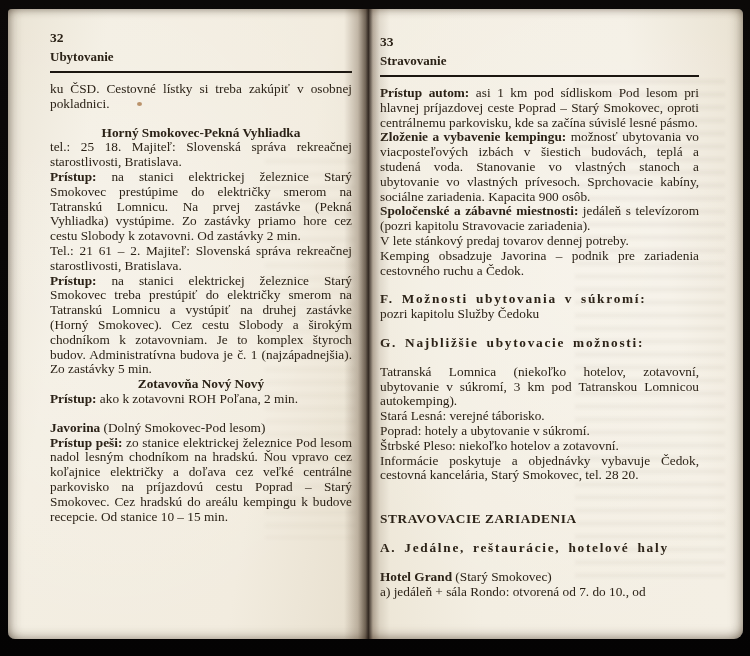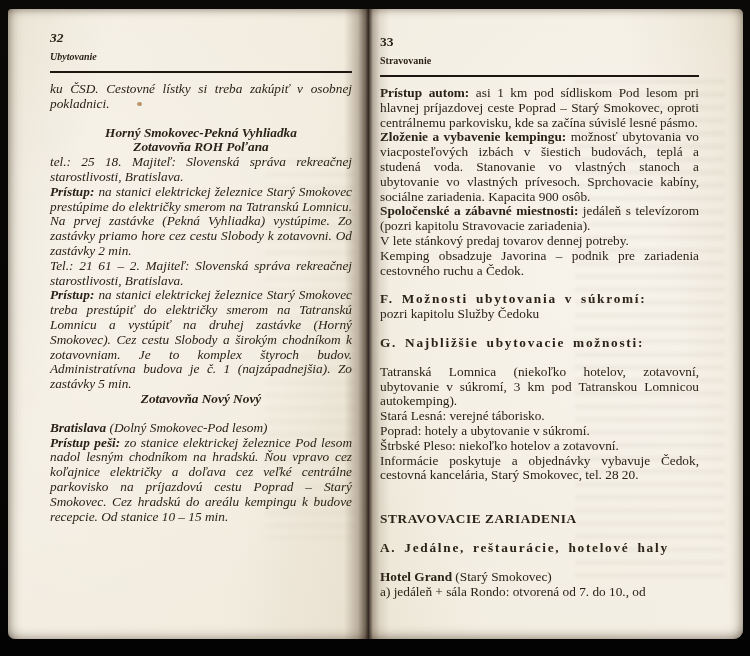--- a/index.html
+++ b/index.html
@@ -25,21 +25,20 @@
     overflow: hidden;
   }
   .page.left {
     width: 357px;
     padding: 21px 13px 0 42px;
     background:
       radial-gradient(130% 100% at 30% 40%, rgba(255,255,255,0.25) 0%, rgba(0,0,0,0) 60%),
       linear-gradient(100deg, #e9e2d2 0%, #f3eee2 22%, #f2ecdf 70%, #e7dfce 100%);
     box-shadow: inset 0 6px 10px -6px rgba(60,45,30,.55), inset 0 -8px 12px -8px rgba(60,45,30,.5), inset 10px 0 14px -10px rgba(60,45,30,.6);
     border-radius: 4px 0 0 7px;
-    font-style: italic;
   }
   .page.right {
     width: 378px;
     padding: 25px 44px 0 15px;
     background:
       radial-gradient(130% 100% at 60% 40%, rgba(255,255,255,0.28) 0%, rgba(0,0,0,0) 60%),
       linear-gradient(260deg, #e8e0cf 0%, #f4efe4 25%, #f3eee2 75%, #ece5d5 100%);
     box-shadow: inset 0 6px 10px -6px rgba(60,45,30,.5), inset 0 -9px 12px -8px rgba(60,45,30,.55), inset -10px 0 14px -10px rgba(70,55,35,.6);
     border-radius: 0 5px 9px 0;
   }
@@ -52,21 +51,21 @@
       rgba(85,63,42,0.30) 30%,
       rgba(52,36,22,0.62) 46%,
       rgba(24,14,8,0.88) 53%,
       rgba(80,58,38,0.38) 63%,
       rgba(90,70,48,0.12) 78%,
       rgba(0,0,0,0) 100%);
     pointer-events: none;
   }
 
   .page-number { font-weight: 700; font-size: 13.5px; line-height: 16px; }
-  .section-title { font-weight: 700; font-size: 10px; line-height: 16px; margin-top: 3px; }
+  .section-title { font-weight: 700; font-size: 13px; line-height: 16px; margin-top: 3px; }
   .header-rule { height: 2px; background: #1b1610; margin-top: 6px; }
   .page-body { margin-top: 9px; font-size: 13.3px; line-height: 14.8px; }
 
   .page-body p { text-align: justify; }
   .page-body p.bold-line { font-weight: 700; text-align: center; }
   .page-body p.spaced-heading {
     font-weight: 700; letter-spacing: .13em; word-spacing: .22em; text-align: left;
   }
   .page-body p.caps-heading { font-weight: 700; letter-spacing: .045em; text-align: left; }
   .page-body b { font-weight: 700; }
@@ -96,27 +95,27 @@
 <div class="photo">
   <div class="spread">
 
     <div class="page left">
       <div class="page-number">32</div>
       <div class="section-title">Ubytovanie</div>
       <div class="header-rule"></div>
       <div class="page-body">
           <p class="para">ku ČSD. Cestovné lístky si treba zakúpiť v osobnej pokladnici.</p>
           <p class="bold-line g1">Horný Smokovec-Pekná Vyhliadka</p>
-          <p class="bold-line">Zotavovňa ROH Poľana</p>
           <p class="para">tel.: 25 18. Majiteľ: Slovenská správa rekreačnej starostlivosti, Bratislava.</p>
           <p class="para"><b>Prístup:</b> na stanici elektrickej železnice Starý Smokovec prestúpime do električky smerom na Tatranskú Lomnicu. Na prvej zastávke (Pekná Vyhliadka) vystúpime. Zo zastávky priamo hore cez cestu Slobody k zotavovni. Od zastávky 2 min.</p>
           <p class="para">Tel.: 21 61 – 2. Majiteľ: Slovenská správa rekreačnej starostlivosti, Bratislava.</p>
           <p class="para"><b>Prístup:</b> na stanici elektrickej železnice Starý Smokovec treba prestúpiť do električky smerom na Tatranskú Lomnicu a vystúpiť na druhej zastávke (Horný Smokovec). Cez cestu Slobody a širokým chodníkom k zotavovniam. Je to komplex štyroch budov. Administratívna budova je č. 1 (najzápadnejšia). Zo zastávky 5 min.</p>
           <p class="bold-line">Zotavovňa Nový Nový</p>
-          <p class="para g1"><b>Bratislava</b> (Dolný Smokovec-Pod lesom)</p>
+          <p class="para"><b>Prístup:</b> ako k zotavovni ROH Poľana, 2 min.</p>
+          <p class="para g1"><b>Javorina</b> (Dolný Smokovec-Pod lesom)</p>
           <p class="para"><b>Prístup peši:</b> zo stanice elektrickej železnice Pod lesom nadol lesným chodníkom na hradskú. Ňou vpravo cez koľajnice električky a doľava cez veľké centrálne parkovisko na príjazdovú cestu Poprad – Starý Smokovec. Cez hradskú do areálu kempingu k budove recepcie. Od stanice 10 – 15 min.</p>
         </div>
       <div class="ghost left-page"></div>
       <div class="speck"></div>
     </div>
 
     <div class="page right">
       <div class="page-number">33</div>
       <div class="section-title">Stravovanie</div>
       <div class="header-rule"></div>

